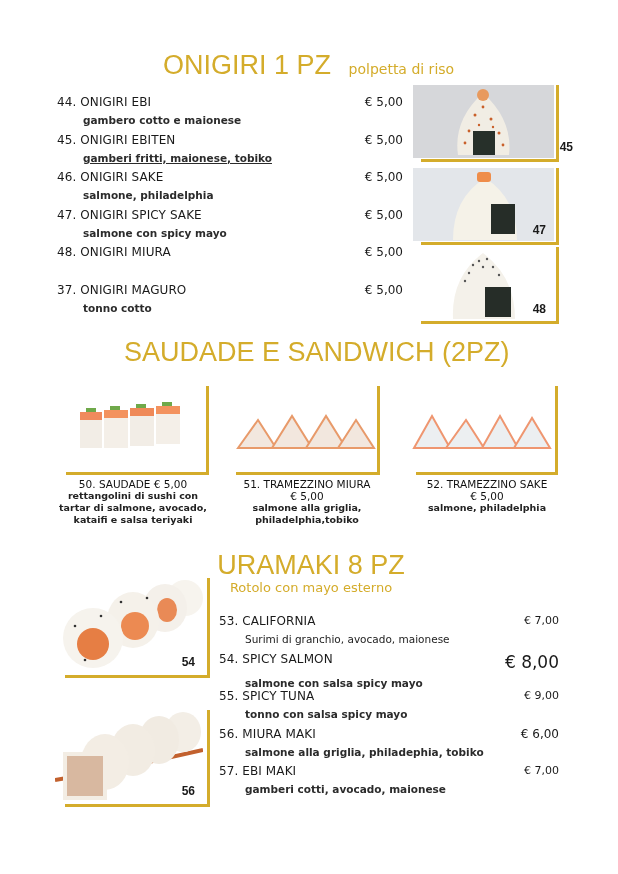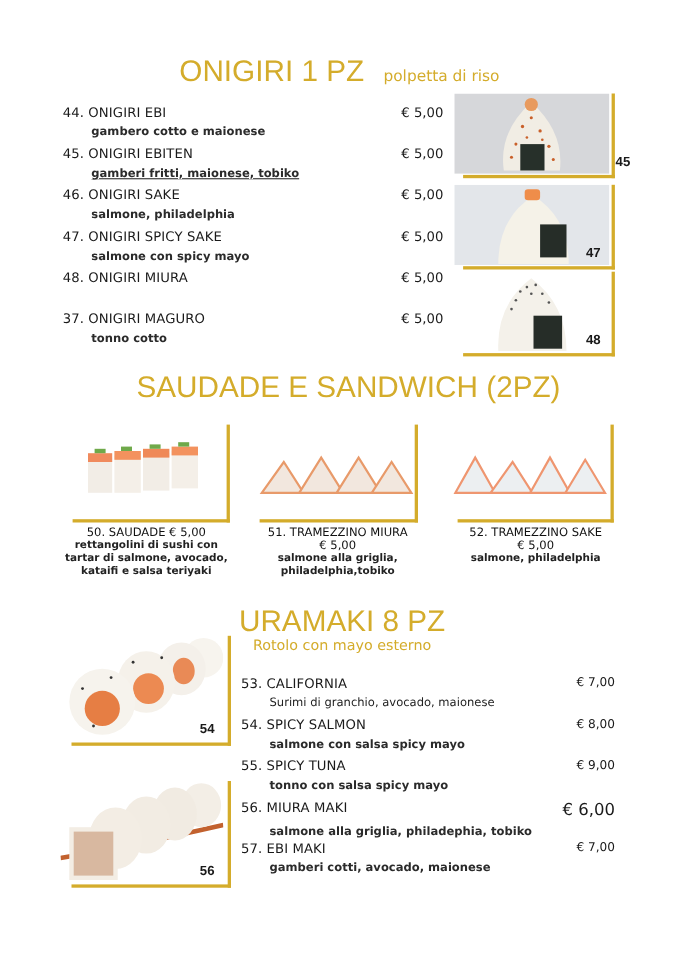--- a/index.html
+++ b/index.html
@@ -243,35 +243,35 @@
   <div style="height:37.5px;">
     <div class="row">
         <span class="name">53. CALIFORNIA</span>
         <span class="price" style="font-size:11px;">€ 7,00</span>
       </div>
     <div class="desc" style="margin-top:5px; font-weight:normal; color:#222;">Surimi di granchio, avocado, maionese</div>
   </div>
   <div style="height:37.5px;">
     <div class="row">
         <span class="name">54. SPICY SALMON</span>
-        <span class="price" style="font-size:11px;">€ 8,00</span>
+        <span class="price" style="font-size:17px;">€ 8,00</span>
       </div>
     <div class="desc" style="margin-top:5px;">salmone con salsa spicy mayo</div>
   </div>
   <div style="height:37.5px;">
     <div class="row">
         <span class="name">55. SPICY TUNA</span>
         <span class="price" style="font-size:11px;">€ 9,00</span>
       </div>
     <div class="desc" style="margin-top:5px;">tonno con salsa spicy mayo</div>
   </div>
   <div style="height:37.5px;">
     <div class="row">
         <span class="name">56. MIURA MAKI</span>
-        <span class="price" style="font-size:15px;margin-left:20px;">€ 6,00</span>
+        <span class="price" style="font-size:12px;margin-left:20px;">€ 6,00</span>
       </div>
     <div class="desc" style="margin-top:5px;">salmone alla griglia, philadephia, tobiko</div>
   </div>
   <div style="height:37.5px;">
     <div class="row">
         <span class="name">57. EBI MAKI</span>
         <span class="price" style="font-size:11px;">€ 7,00</span>
       </div>
     <div class="desc" style="margin-top:5px;">gamberi cotti, avocado, maionese</div>
   </div>

